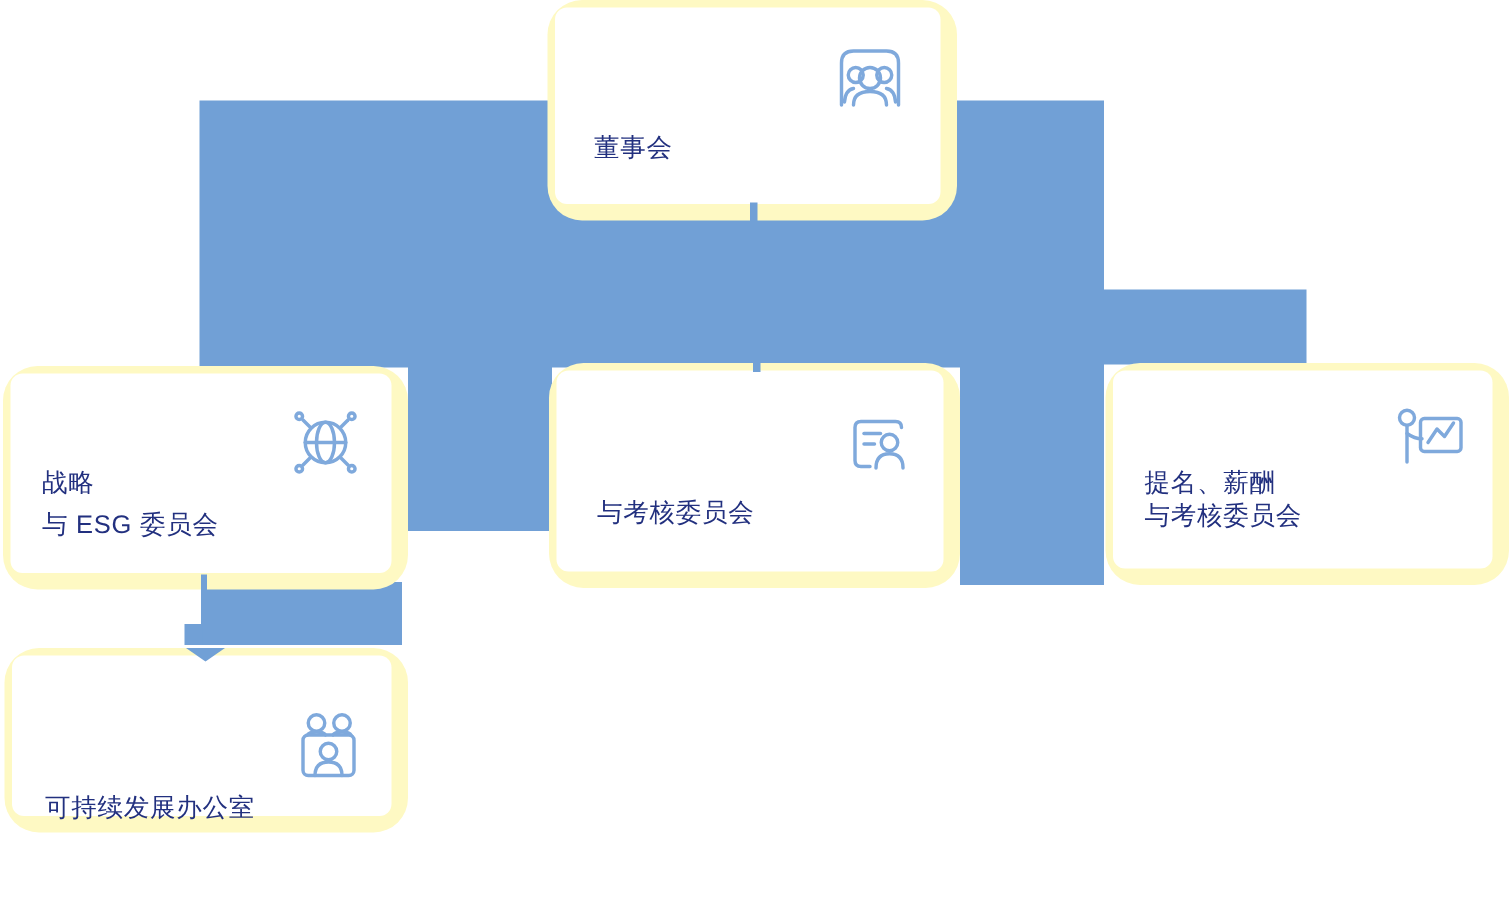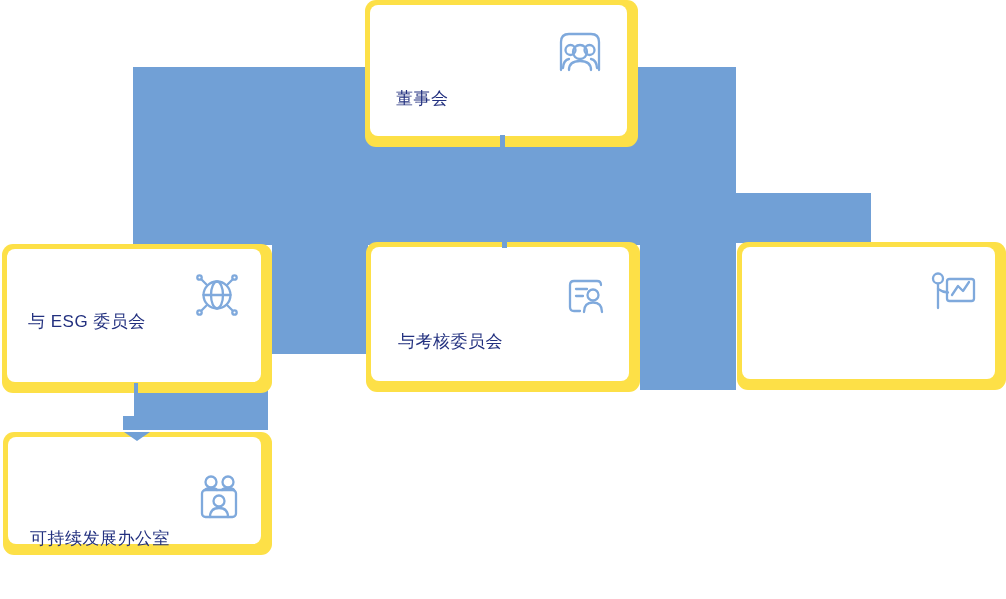--- a/index.html
+++ b/index.html
@@ -8,21 +8,21 @@
     background:#ffffff;
     font-family:"Liberation Sans", sans-serif;
   }
   .band{position:absolute;background:#71a0d6;z-index:1;}
   .tick{position:absolute;background:#71a0d6;z-index:6;}
   .arrowhead{
     position:absolute;z-index:6;width:0;height:0;
     border-left:13px solid transparent;border-right:13px solid transparent;
     border-top:9px solid #71a0d6;
   }
-  .frame{position:absolute;background:#fde047;border-radius:11px;z-index:2;}
+  .frame{position:absolute;background:#fef9c3;border-radius:23px;z-index:2;}
   .card{
     position:absolute;left:5px;top:5px;right:11px;bottom:11px;
     background:#ffffff;border-radius:8px;
   }
   .label{
     position:absolute;color:#22307f;font-size:17px;font-weight:500;
     letter-spacing:0.5px;z-index:4;
   }
   .label span{display:block;}
   .lh28 span{line-height:28px;}
@@ -76,20 +76,21 @@
           <circle cx="7.5" cy="7.5" r="2.2"></circle>
         <line x1="35" y1="15" x2="40" y2="10"></line>
           <circle cx="42.5" cy="7.5" r="2.2"></circle>
         <line x1="15" y1="35" x2="10" y2="40"></line>
           <circle cx="7.5" cy="42.5" r="2.2"></circle>
         <line x1="35" y1="35" x2="40" y2="40"></line>
           <circle cx="42.5" cy="42.5" r="2.2"></circle>
       </svg>
     </span>
     <div class="label lh28" style="left:21px;top:59px;">
+      <span>战略</span>
       <span>与 ESG 委员会</span>
     </div>
   </div>
 </div>
 
 <div class="frame" style="left:366px;top:242px;width:274px;height:150px;">
   <div class="card">
     <span class="icon" style="left:195px;top:28px;">
       <svg width="42" height="42" viewBox="0 0 42 42">
         <path d="M35 10 L35 10 Q35 6 31 6 L8 6 Q4 6 4 10 L4 32 Q4 36 8 36 L14 36"></path>
@@ -109,20 +110,24 @@
   <div class="card">
     <span class="icon" style="left:186px;top:24px;">
       <svg width="50" height="44" viewBox="0 0 50 44">
         <circle cx="10" cy="7.5" r="5"></circle>
         <path d="M10 13 L10 37"></path>
         <path d="M10 18 Q15 21.5 20 21.5"></path>
         <rect x="19" y="8" width="27" height="22" rx="2.5"></rect>
         <path d="M24 24 L30 15 L35 20 L41 11"></path>
       </svg>
     </span>
+    <div class="label lh22" style="left:21px;top:64px;">
+      <span>提名、薪酬</span>
+      <span>与考核委员会</span>
+    </div>
   </div>
 </div>
 
 <div class="frame" style="left:3px;top:432px;width:269px;height:123px;">
   <div class="card">
     <span class="icon" style="left:189px;top:36px;">
       <svg width="44" height="47" viewBox="0 0 44 47">
         <circle cx="14" cy="9" r="5.5"></circle>
         <circle cx="31" cy="9" r="5.5"></circle>
         <path d="M8 17 Q9 15 14 15 Q19 15 20 17"></path>

